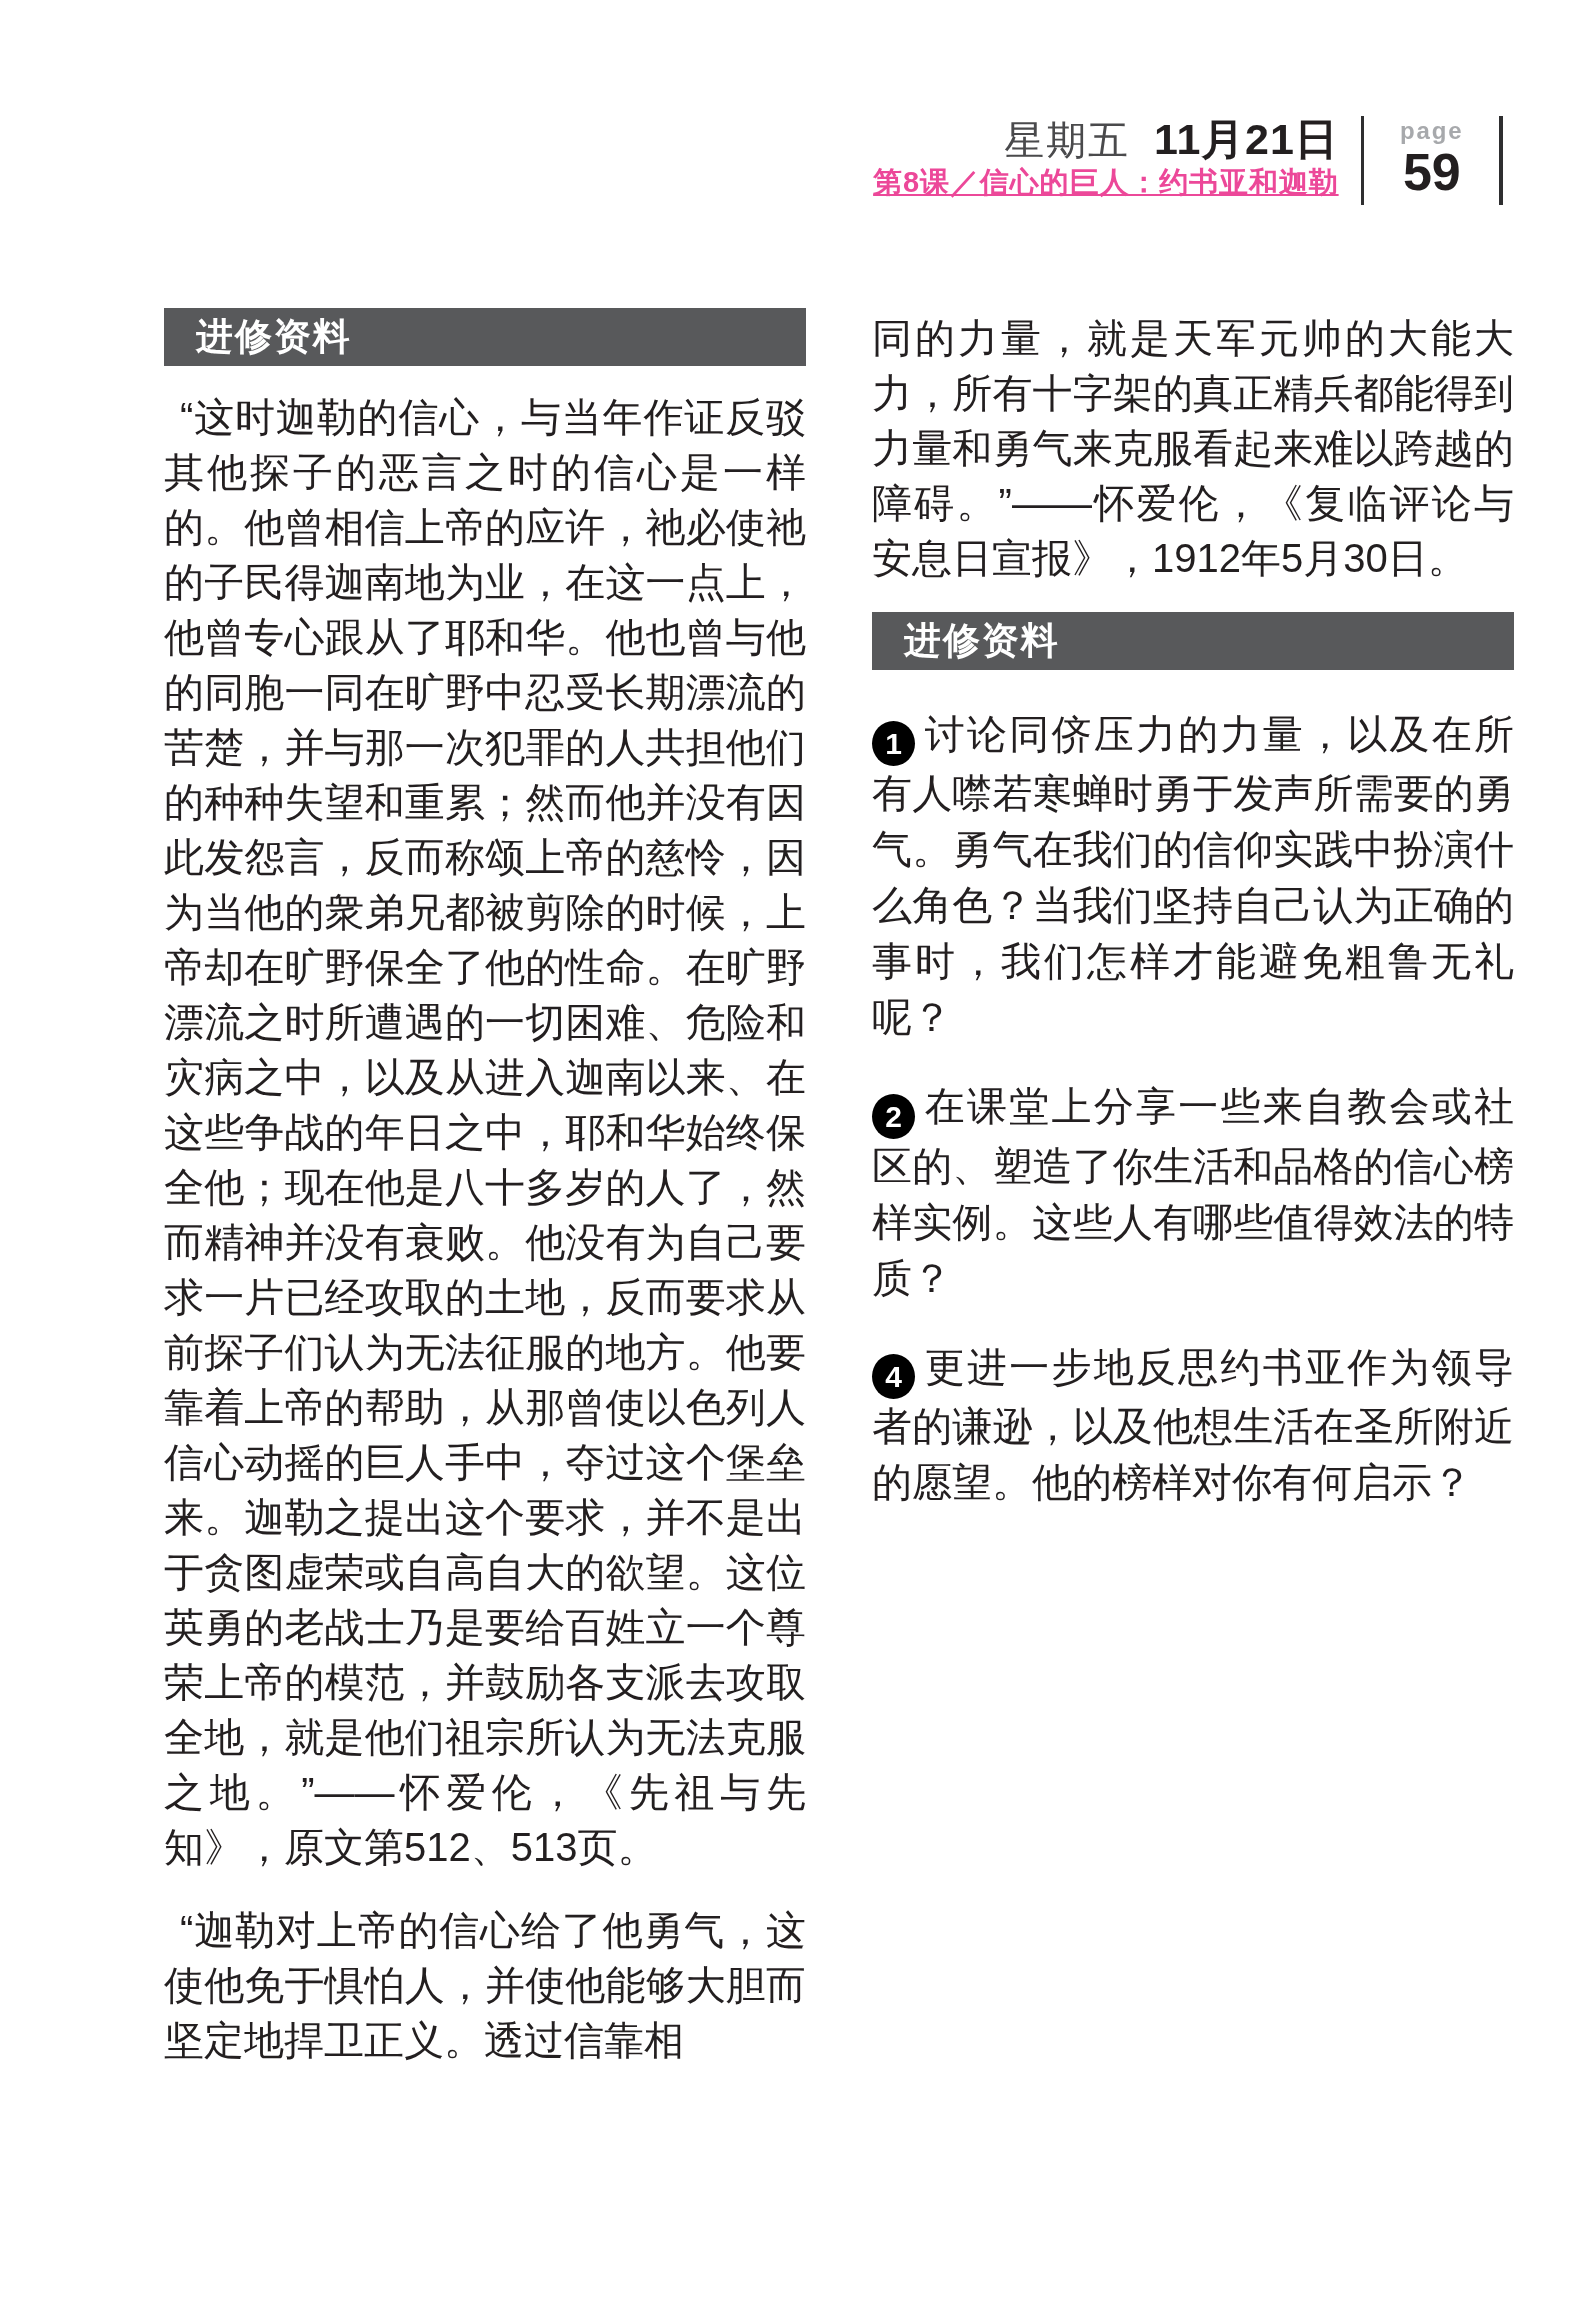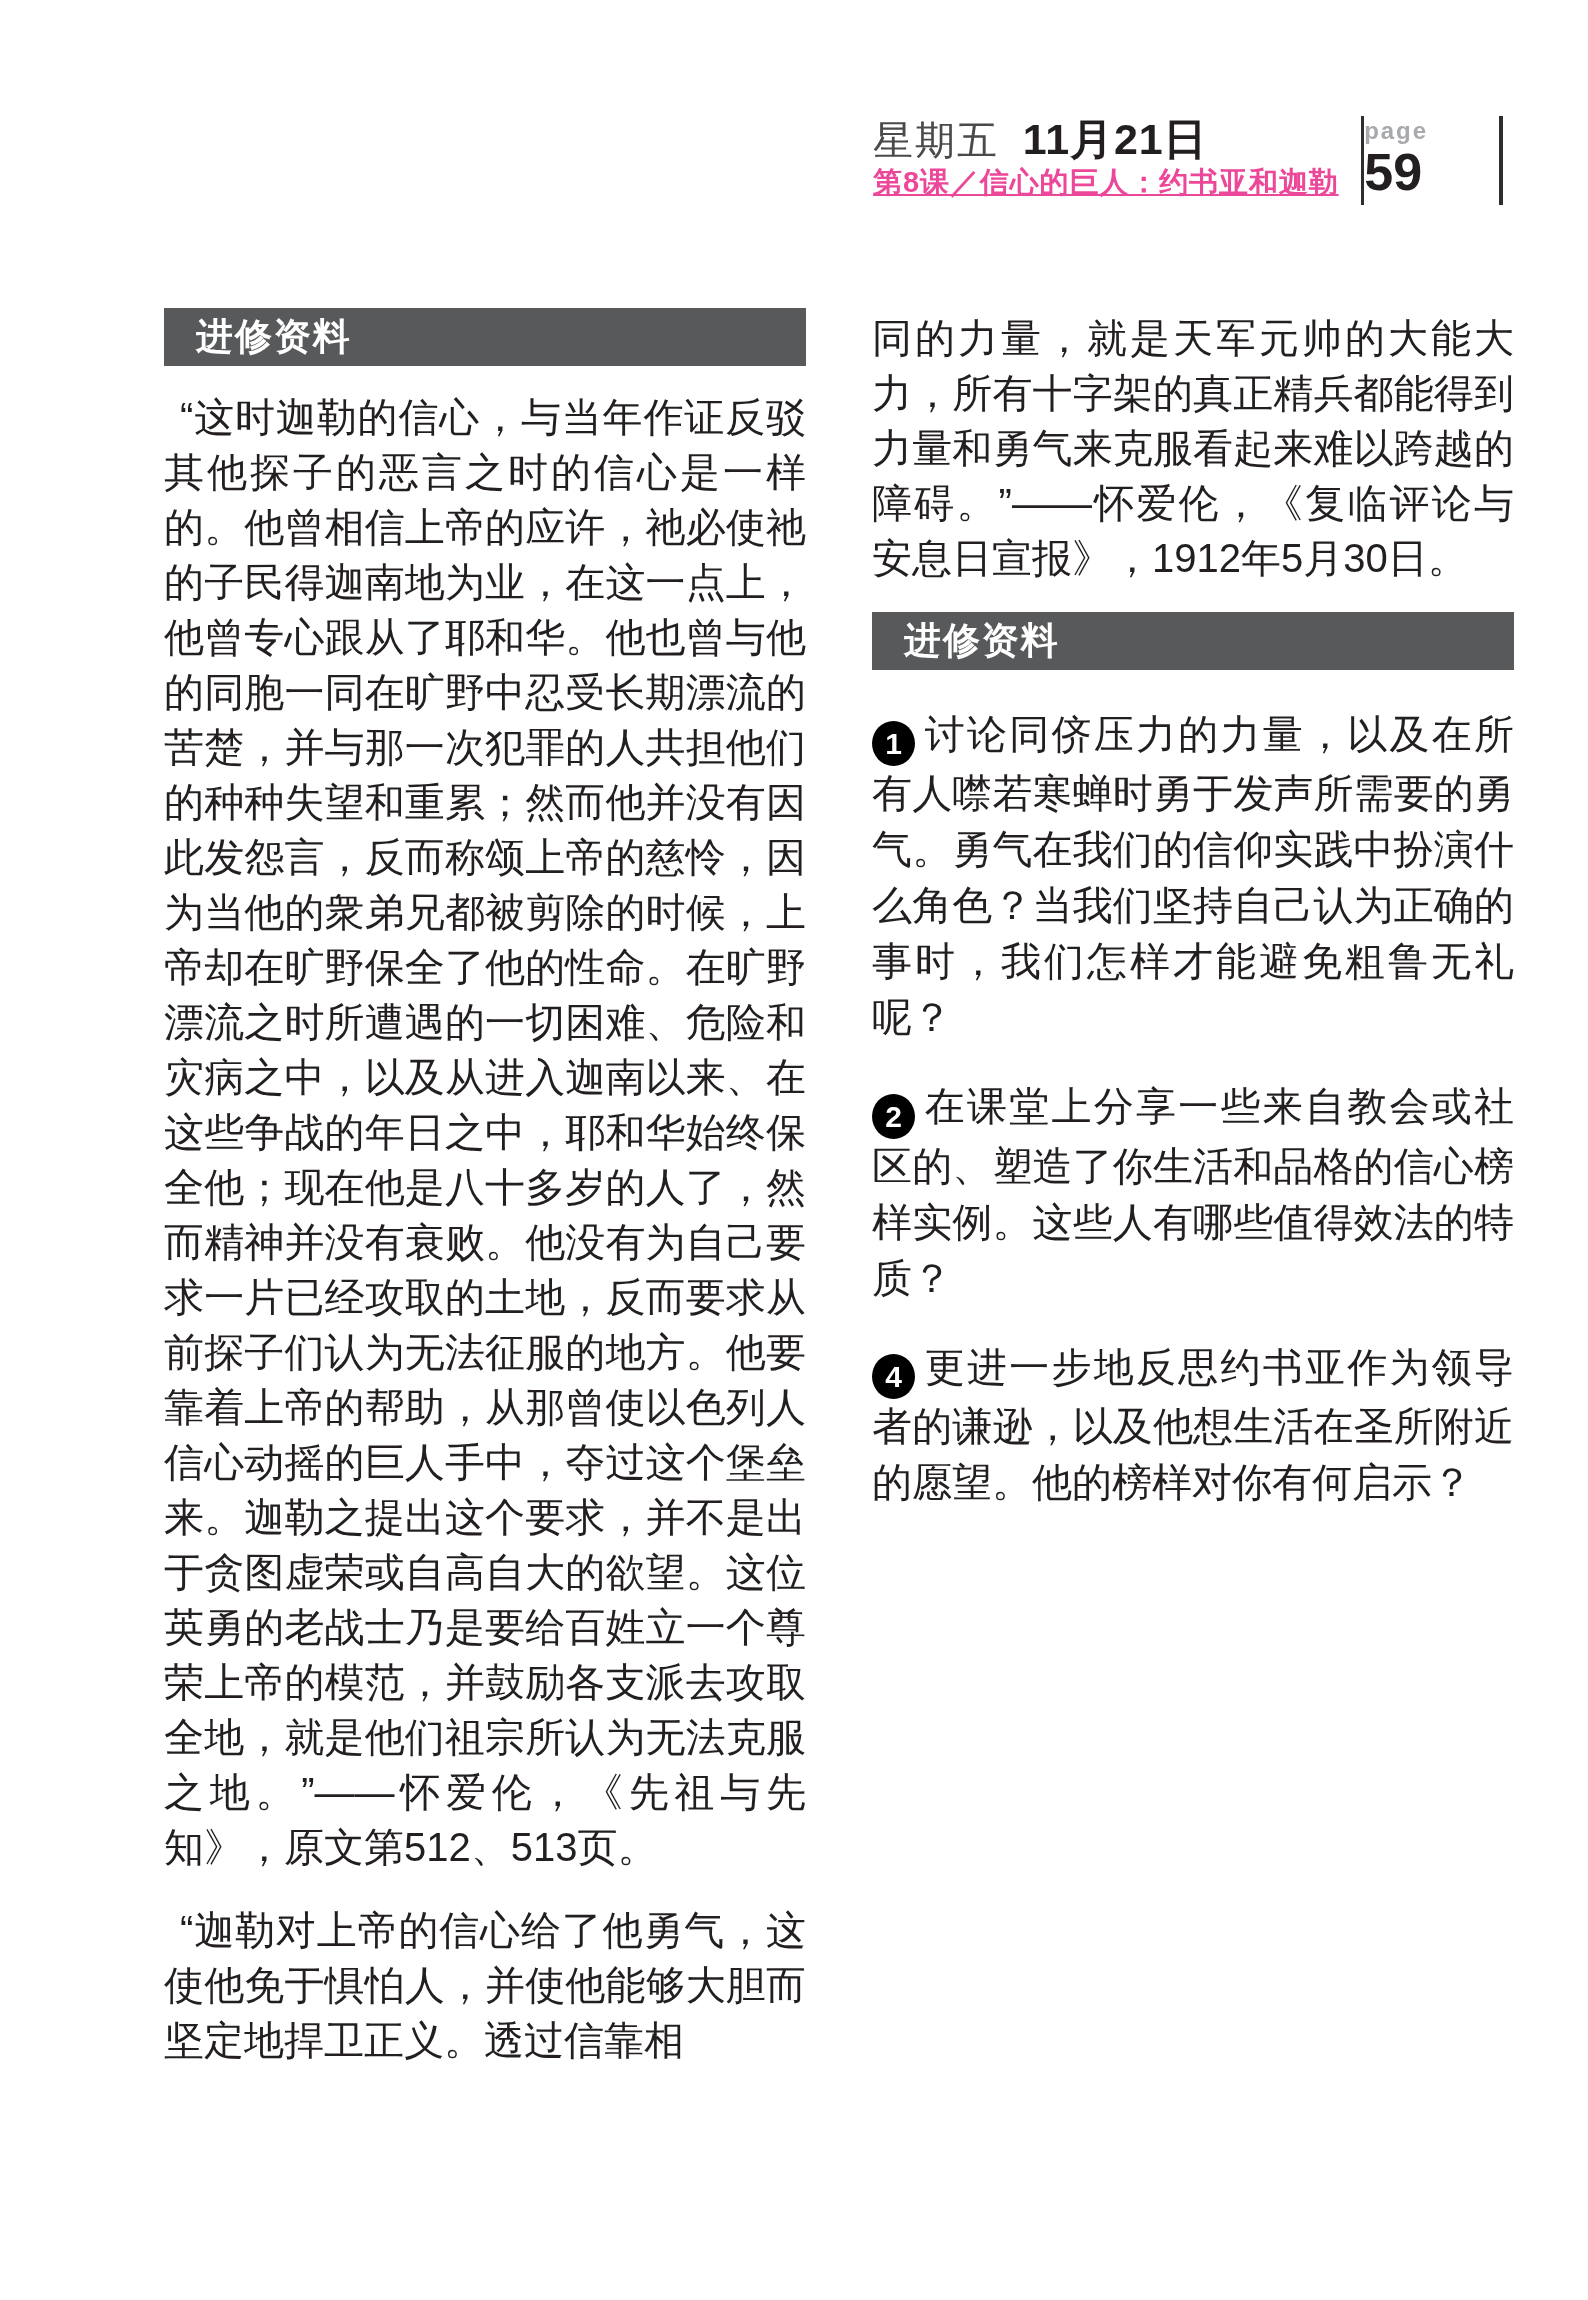--- a/index.html
+++ b/index.html
@@ -6,27 +6,27 @@
   body{
     width:1589px;height:2300px;background:#ffffff;
     font-family:"Liberation Sans","DejaVu Sans",sans-serif;
     color:#231f20;
     -webkit-font-smoothing:antialiased;
   }
   .page{position:relative;width:1589px;height:2300px;overflow:hidden;background:#fff;}
 
   
   .header{position:absolute;top:116px;right:86px;display:flex;align-items:stretch;height:89px;}
-  .header-titles{text-align:left;padding-right:22px;white-space:nowrap;}
+  .header-titles{text-align:right;padding-right:22px;white-space:nowrap;}
   .date-line{line-height:46px;height:46px;}
   .weekday{font-size:40px;color:#4a4a4c;letter-spacing:1.9px;}
   .date{font-size:43px;font-weight:700;color:#231f20;margin-left:24px;letter-spacing:0.9px;}
   .subtitle{font-size:29px;font-weight:700;line-height:41px;color:#ec4899;letter-spacing:0.9px;text-decoration:underline;}
   .vbar{width:3.7px;background:#2e2e30;}
-  .page-block{width:135px;text-align:left;}
+  .page-block{width:135px;text-align:center;}
   .page-label{font-size:24px;font-weight:700;color:#a7a9ac;line-height:26px;margin-top:1.9px;letter-spacing:1.9px;}
   .page-number{font-size:52px;font-weight:700;color:#231f20;line-height:56px;}
 
   
   .col{position:absolute;top:308px;width:642px;}
   .col-left{left:164px;}
   .col-right{left:872px;}
 
   .section-bar{
     height:58px;background:#58595b;color:#ffffff;

